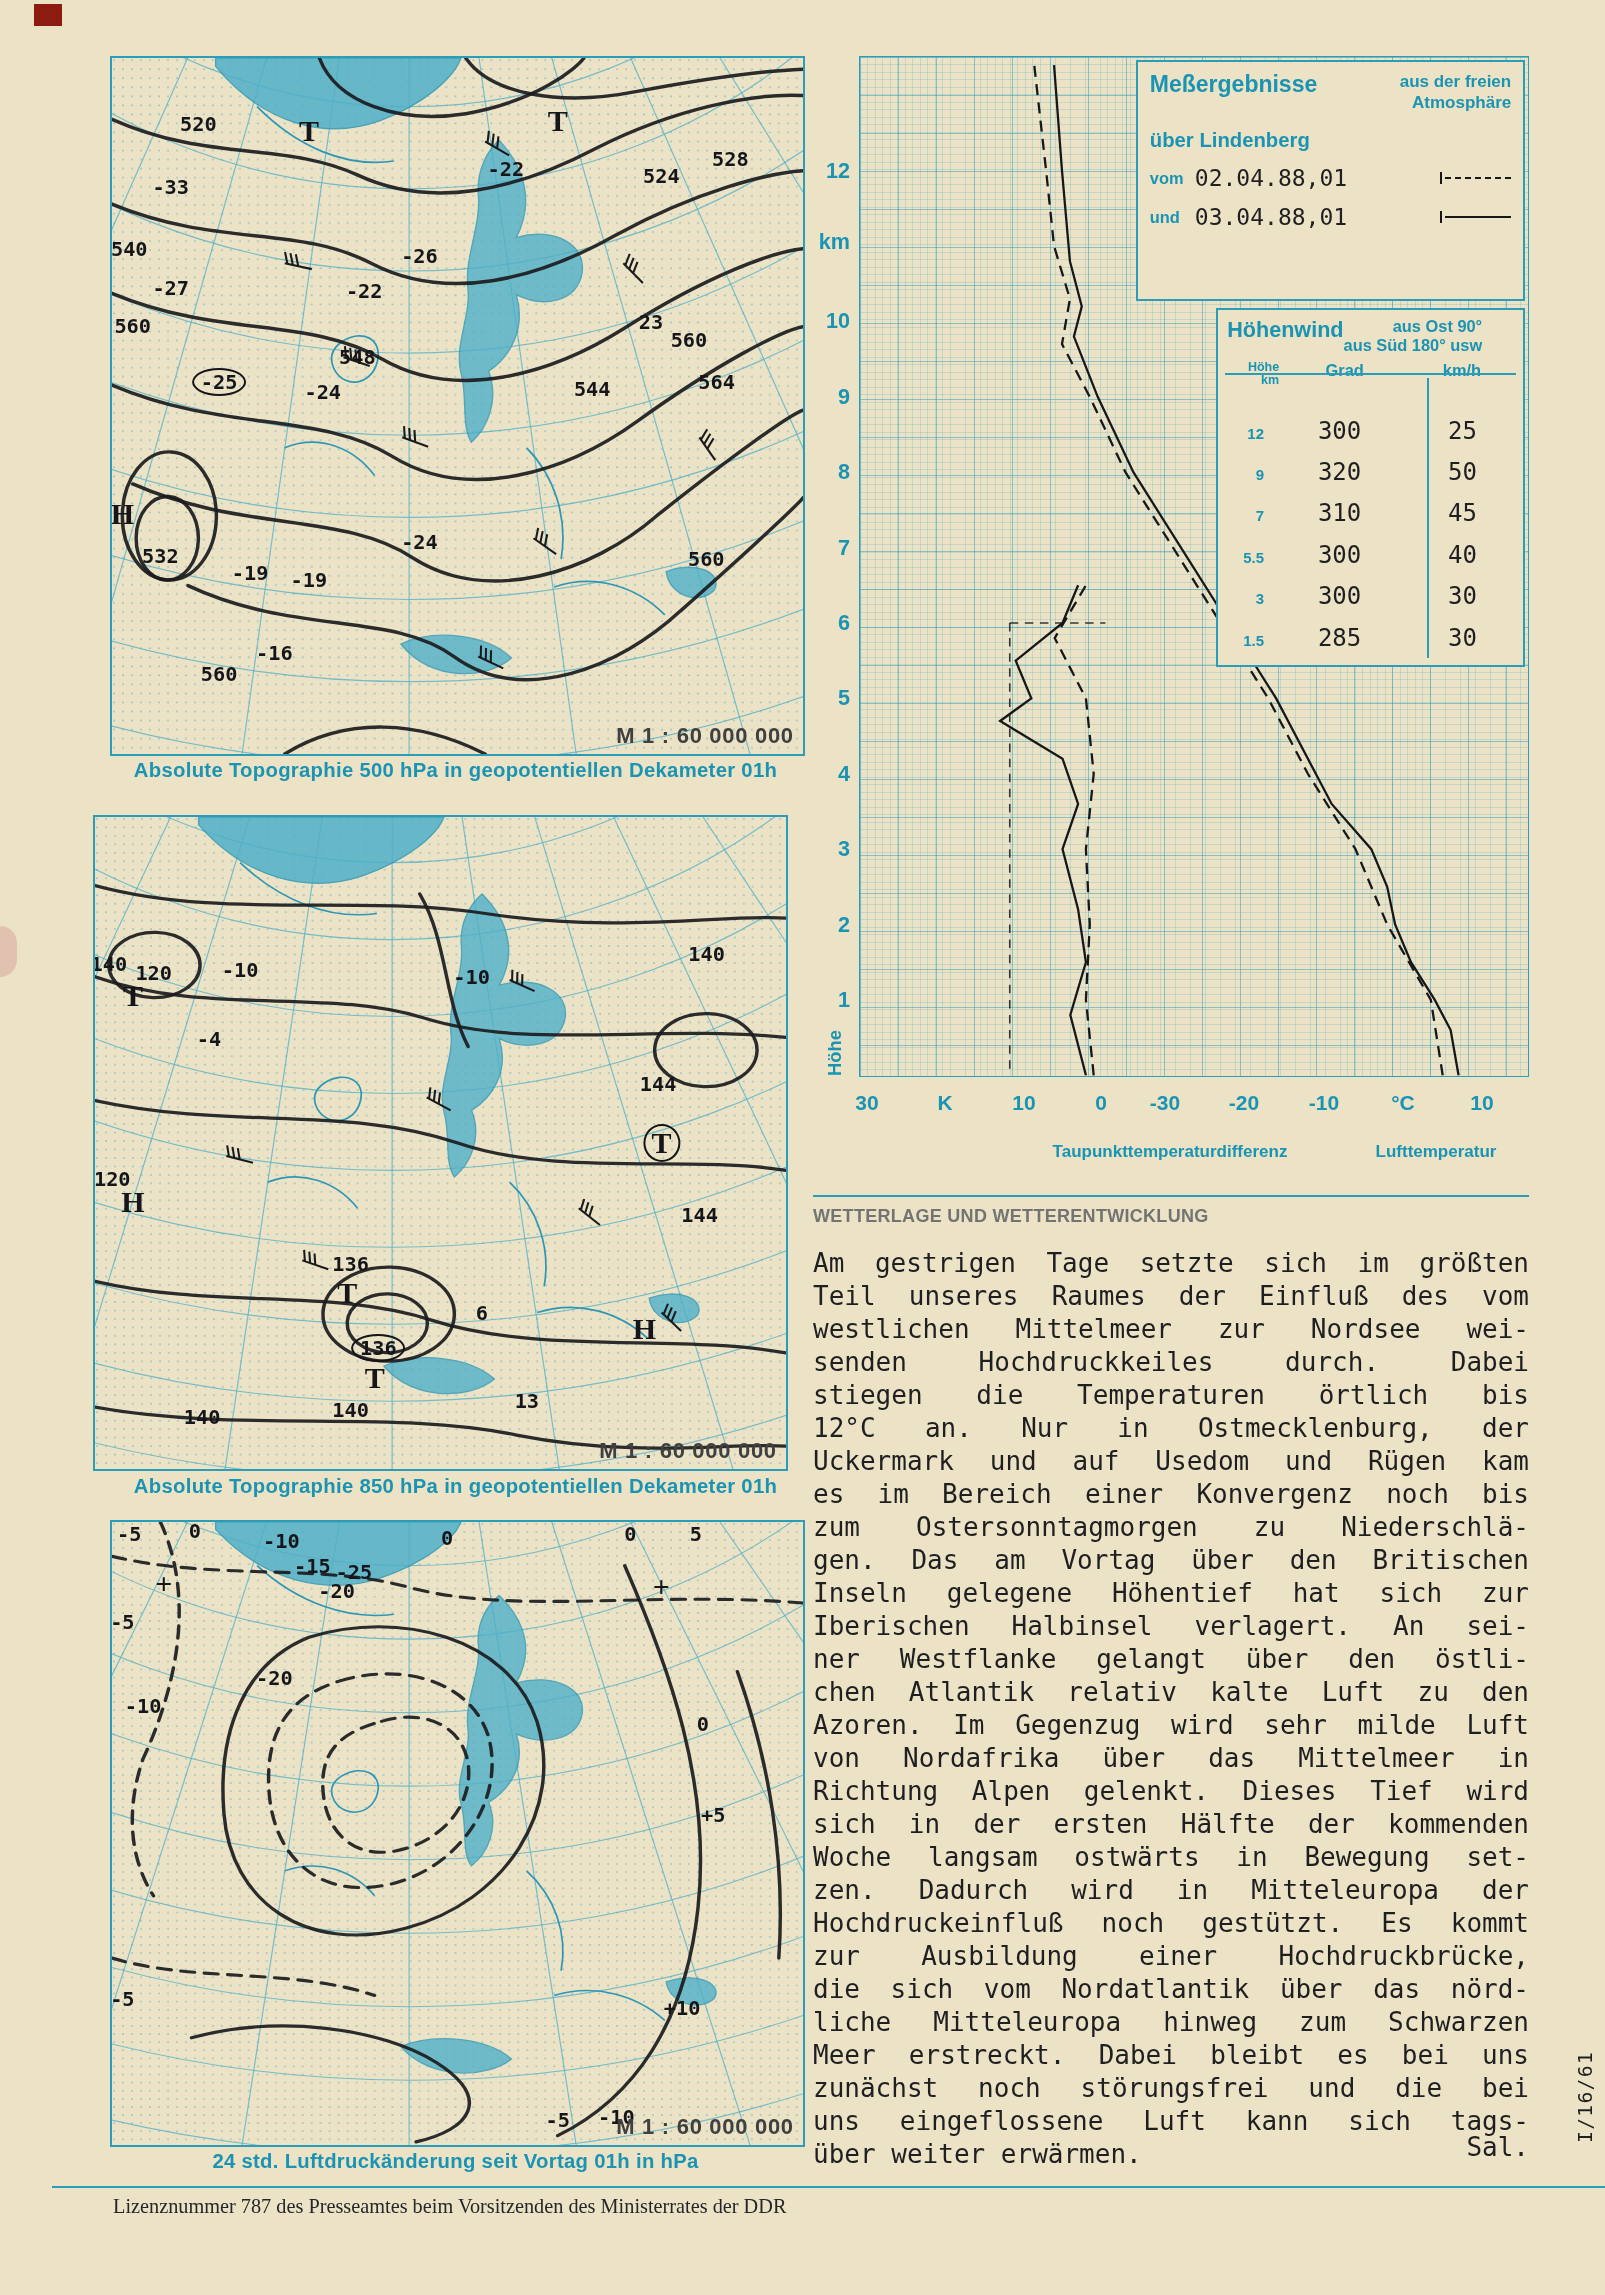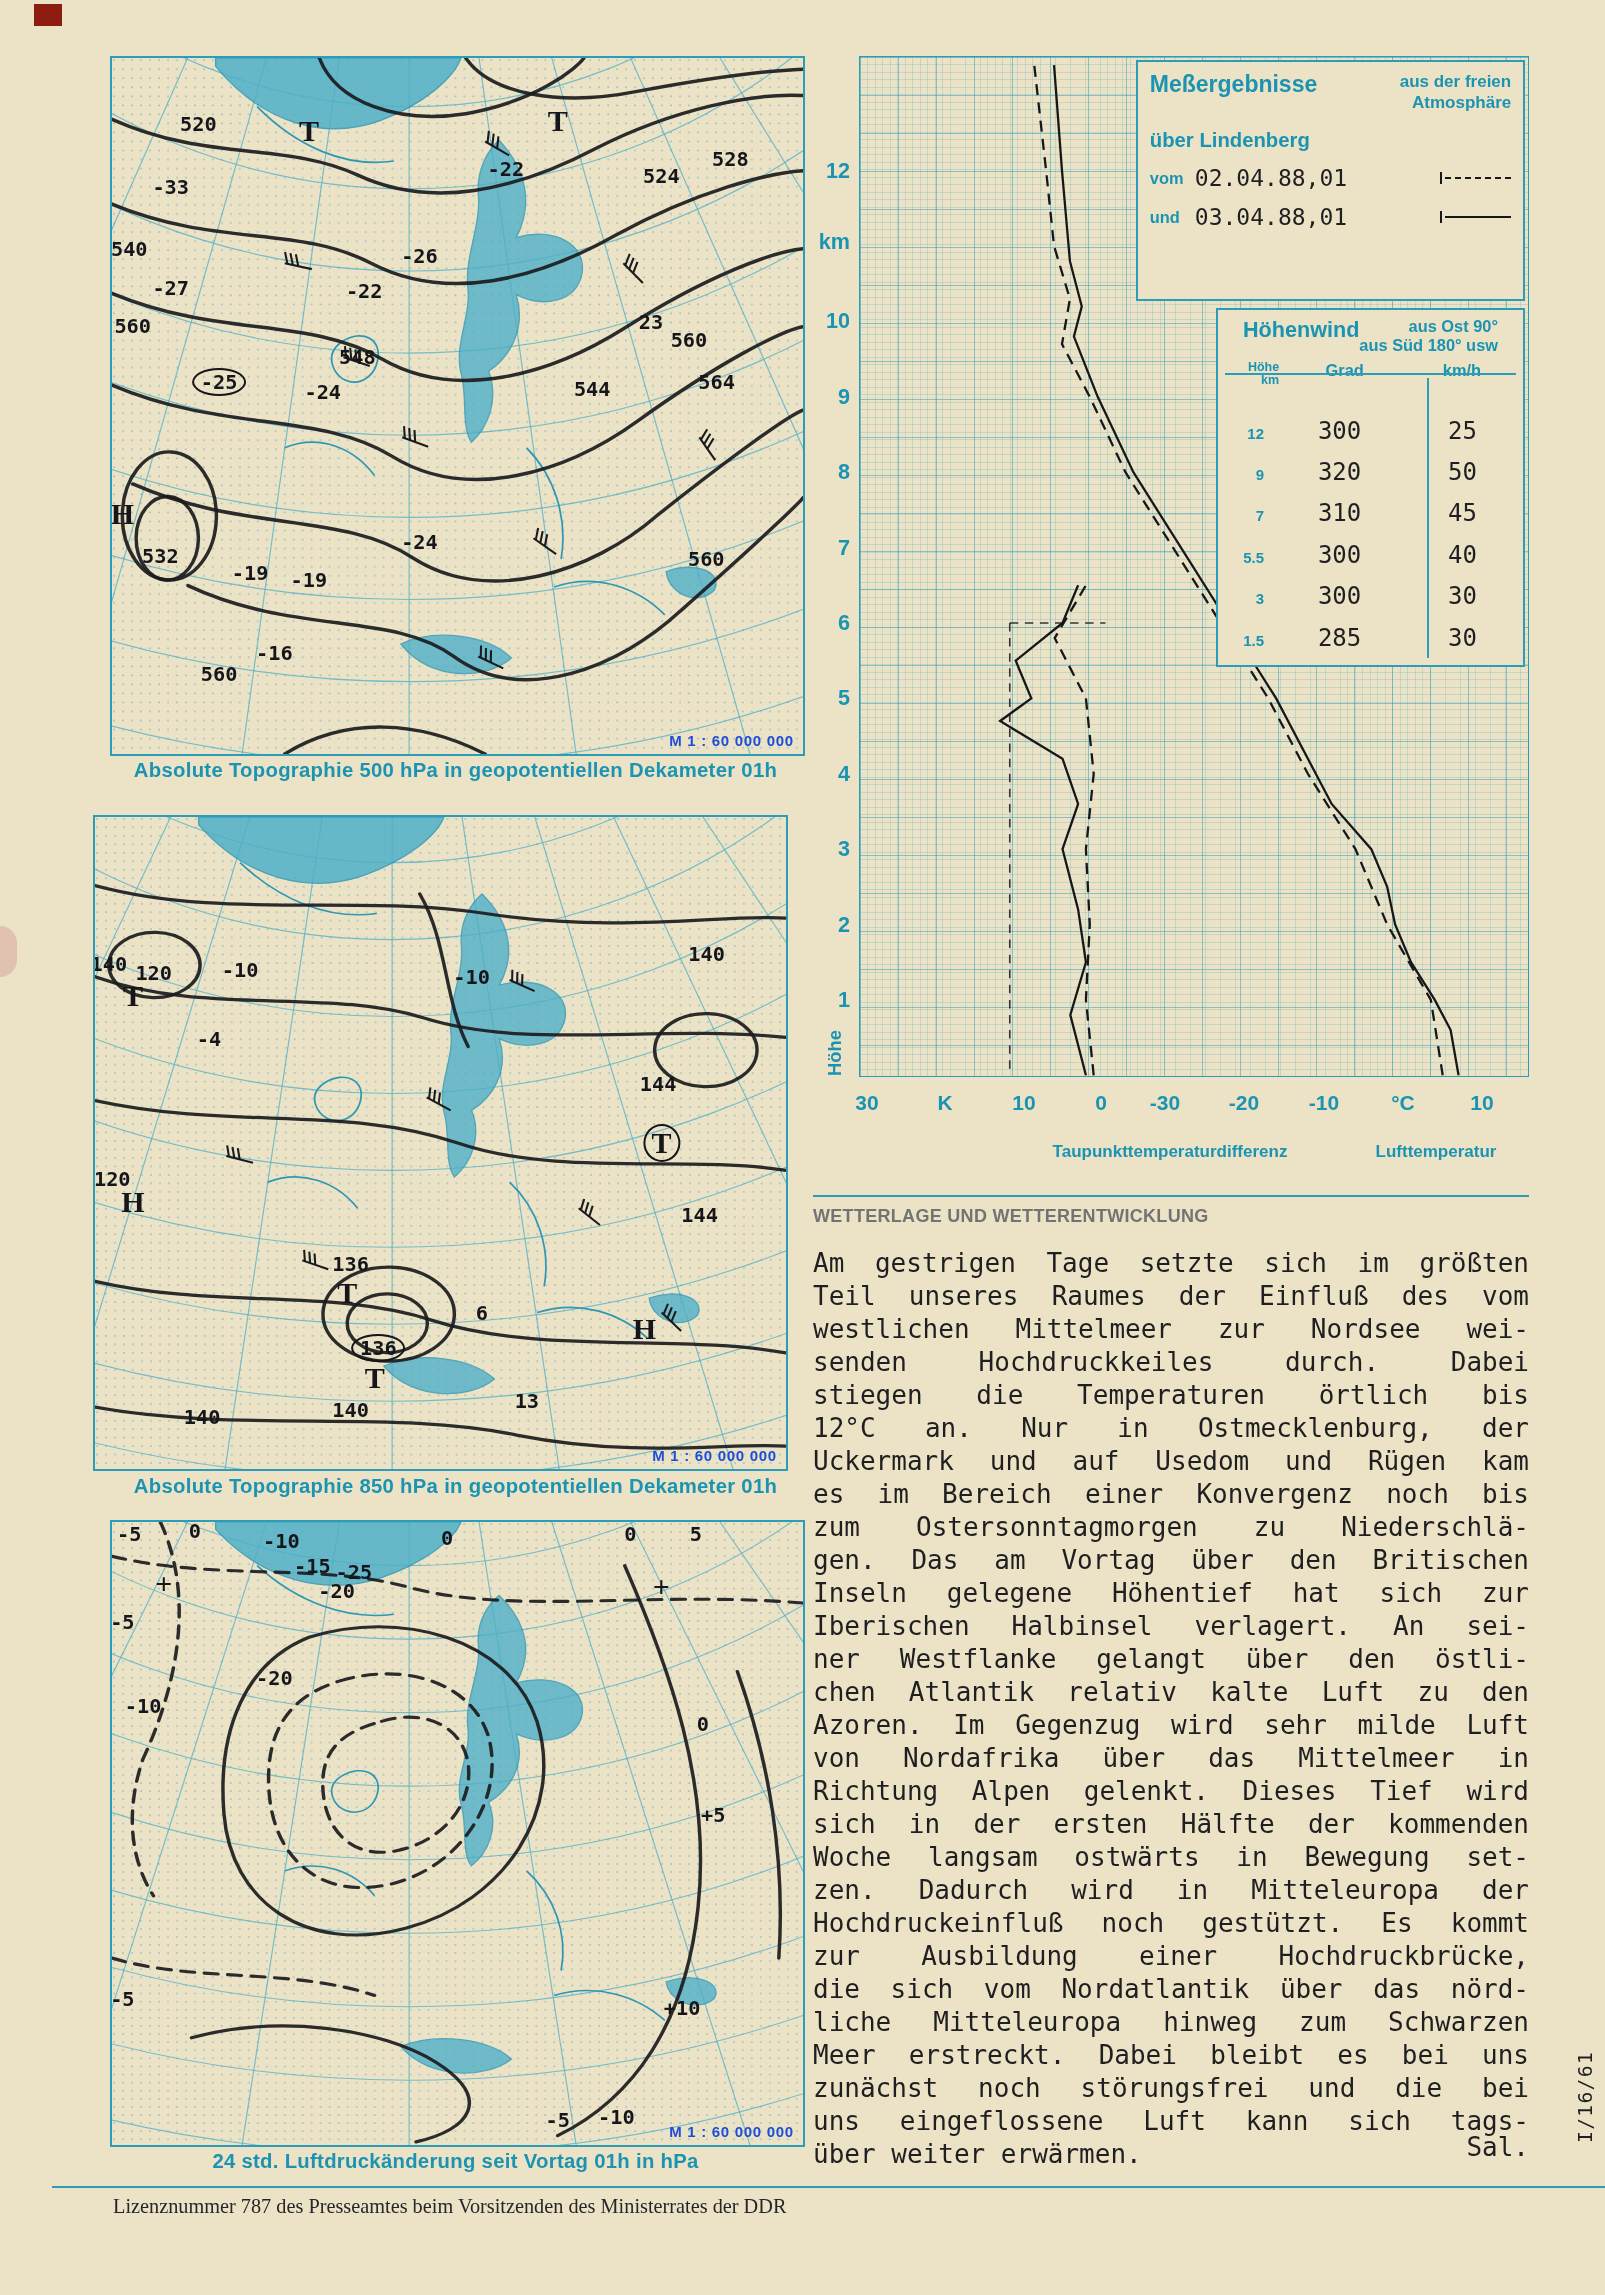--- a/index.html
+++ b/index.html
@@ -9,21 +9,21 @@
   .smudge{position:absolute;left:0;top:926px;width:17px;height:51px;background:#d9a8a0;opacity:.55;border-radius:0 26px 26px 0}
 
   
   .map-panel{position:absolute;border:2px solid #2b9db9;background:#ece3c6;overflow:hidden}
   .mapsvg{position:absolute;left:0;top:0;width:100%;height:100%}
   .labels{position:absolute;left:0;top:0;right:0;bottom:0}
   .map-label{position:absolute;transform:translate(-50%,-50%);font-family:"DejaVu Sans Mono",monospace;
              font-size:20.3px;font-weight:bold;color:#15151a;white-space:nowrap}
   .map-label.big{font-family:"Liberation Serif",serif;font-size:30px}
   .map-label.circled{border:2px solid #15151a;border-radius:50%;padding:0 6.6px}
-  .map-scale{position:absolute;right:9.2px;bottom:5.2px;font-weight:bold;font-size:15px;color:#1d4ed8;letter-spacing:0.7px}
+  .map-scale{position:absolute;right:9.2px;bottom:5.2px;font-weight:bold;font-size:22px;color:#404040;letter-spacing:0.7px}
   .map-caption{position:absolute;text-align:center;color:#1b93b2;font-weight:bold;font-size:20.3px;letter-spacing:0.3px}
 
   .grat circle,.grat line{fill:none;stroke:#58b2c7;stroke-width:1.7;opacity:.8}
   .contours path{fill:none;stroke:#1b1b1e;stroke-width:5;stroke-linecap:round;opacity:.92}
   .contours.dashedset path{stroke-dasharray:20 14}
 
   
   .sounding{position:absolute}
   .chart-grid{position:absolute;left:46px;top:0;width:670px;height:1021px;border:1.3px solid #2b9db9;box-sizing:border-box;
     background-image:
@@ -49,21 +49,21 @@
   .lentry{display:flex;align-items:center;margin-top:13px}
   .lprefix{color:#1b93b2;font-size:16.4px;width:45px;font-weight:bold}
   .ldate{font-family:"DejaVu Sans Mono",monospace;font-size:23px;color:#1f1f22}
   .lsample{margin-left:auto;display:flex;align-items:center}
   .ltick{width:2px;height:11.8px;background:#17171a;margin-right:3.3px}
   .lline{width:66px;border-top:2.6px solid #17171a}
   .lentry.dashed .lline{border-top-style:dashed}
 
   .wind-box{position:absolute;left:403px;top:252px;width:309px;height:359px;border:2px solid #2b9db9;
             background:#ece3c6;box-sizing:border-box}
-  .wb-head{display:flex;justify-content:center;padding:6.6px 9.2px 0}
+  .wb-head{display:flex;justify-content:flex-start;padding:6.6px 9.2px 0}
   .wb-title{color:#1b93b2;font-weight:bold;font-size:21.6px}
   .wb-notes{display:flex;flex-direction:column;align-items:flex-end;color:#1b93b2;font-size:16.4px;font-weight:bold;line-height:1.2}
   .wb-hline{position:absolute;left:6.6px;right:6.6px;top:63px;height:1.6px;background:#2b9db9}
   .wb-cols{display:grid;grid-template-columns:52px 131px 1fr;padding:5.2px 9.2px 0;color:#1b93b2;font-weight:bold}
   .wb-cols .c1{font-size:12.5px;line-height:1.05;text-align:right;display:flex;flex-direction:column}
   .wb-cols .c2,.wb-cols .c3{font-size:16.4px;text-align:center}
   .wb-vline{position:absolute;left:209px;top:68px;bottom:6.6px;width:1.6px;background:#2b9db9}
   .wb-rows{position:absolute;left:6.6px;right:6.6px;top:100px;bottom:6.6px;display:flex;flex-direction:column;justify-content:space-around}
   .wrow{display:grid;grid-template-columns:46px 138px 1fr;align-items:baseline}
   .wh{color:#1b93b2;font-size:15px;font-weight:bold;text-align:right;padding-right:6.6px}

